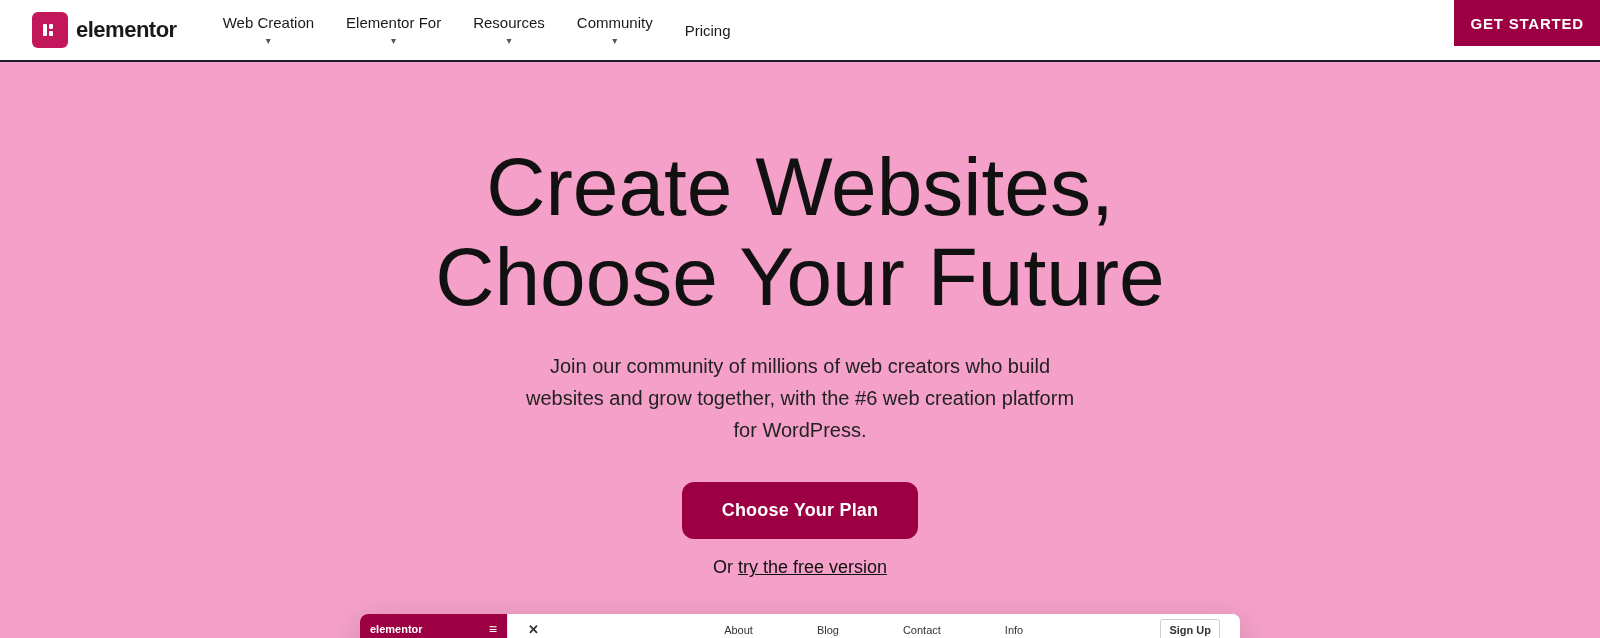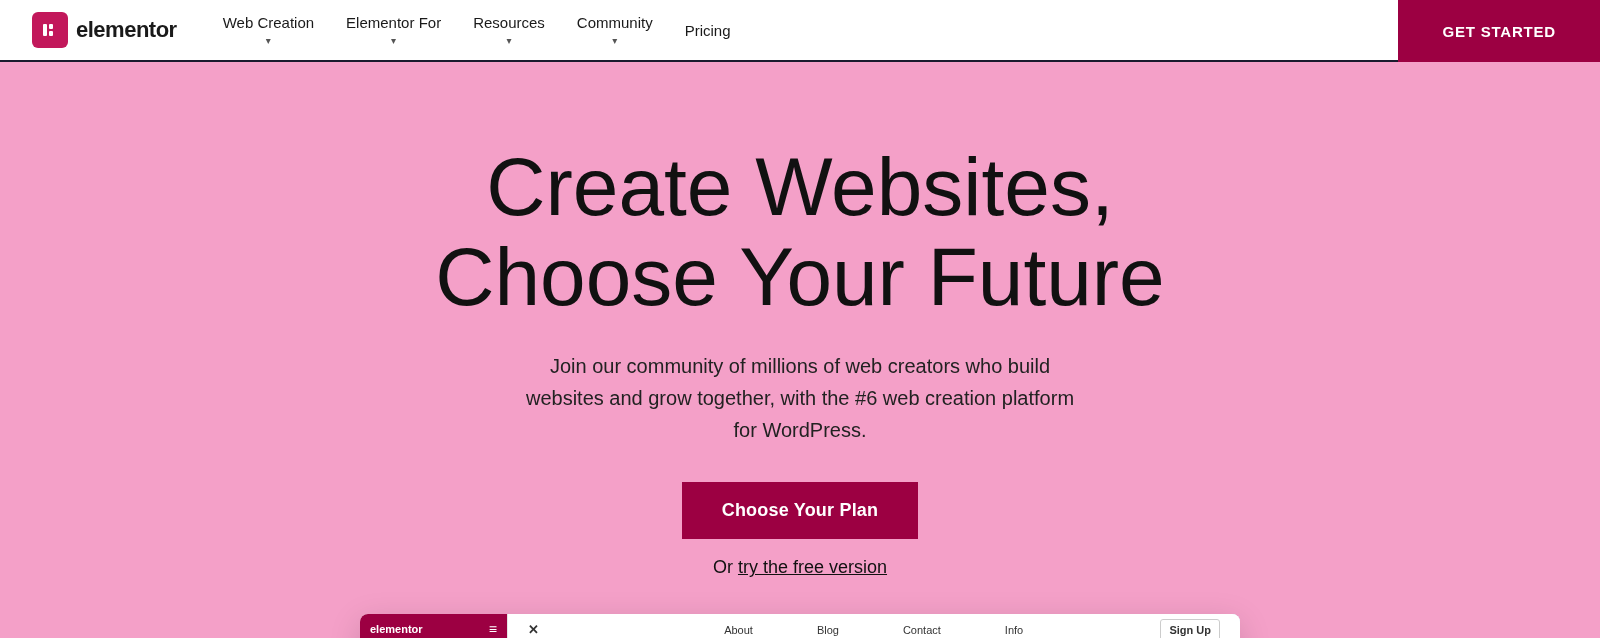--- a/index.html
+++ b/index.html
@@ -73,22 +73,22 @@
       letter-spacing: 0.5px;
       cursor: pointer;
       padding: 8px 16px;
     }
     .get-started-btn {
       background: #9c0042;
       color: #fff;
       font-size: 15px;
       font-weight: 700;
       letter-spacing: 0.8px;
-      padding: 0 44px;
-      height: 62px;
+      padding: 0 16px;
+      height: 46px;
       display: flex;
       align-items: center;
       cursor: pointer;
       text-transform: uppercase;
       position: absolute;
       right: 0;
       top: 0;
     }
 
     
@@ -118,21 +118,21 @@
       line-height: 1.6;
       margin-bottom: 36px;
       max-width: 560px;
     }
     .cta-btn {
       background: #9c0042;
       color: #fff;
       font-size: 18px;
       font-weight: 700;
       padding: 18px 40px;
-      border-radius: 0;
+      border-radius: 12px;
       cursor: pointer;
       border: none;
       margin-bottom: 18px;
       letter-spacing: 0.2px;
     }
     .hero-sub-link {
       font-size: 18px;
       color: #111;
       margin-bottom: 36px;
     }

